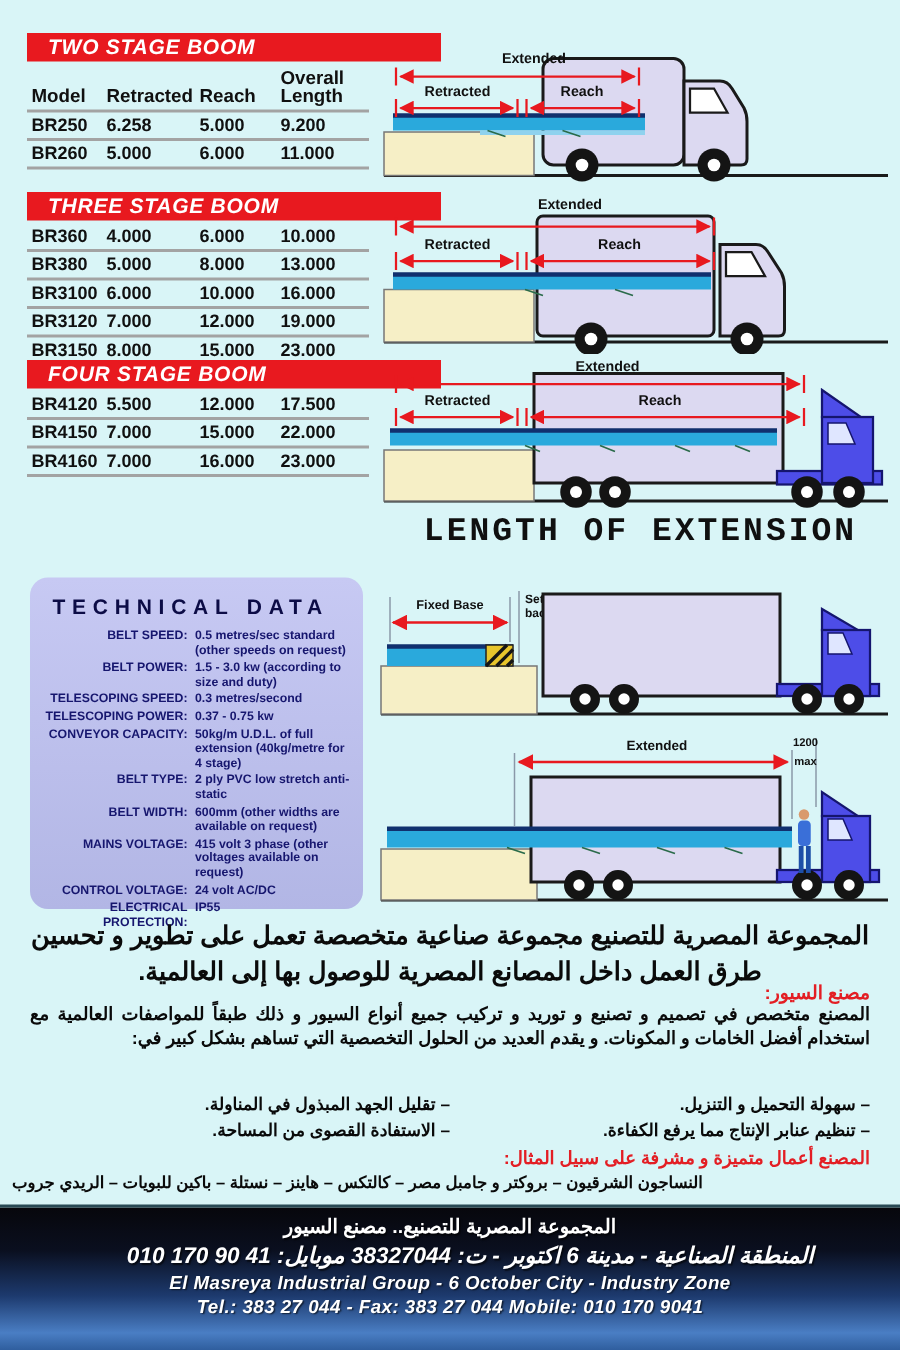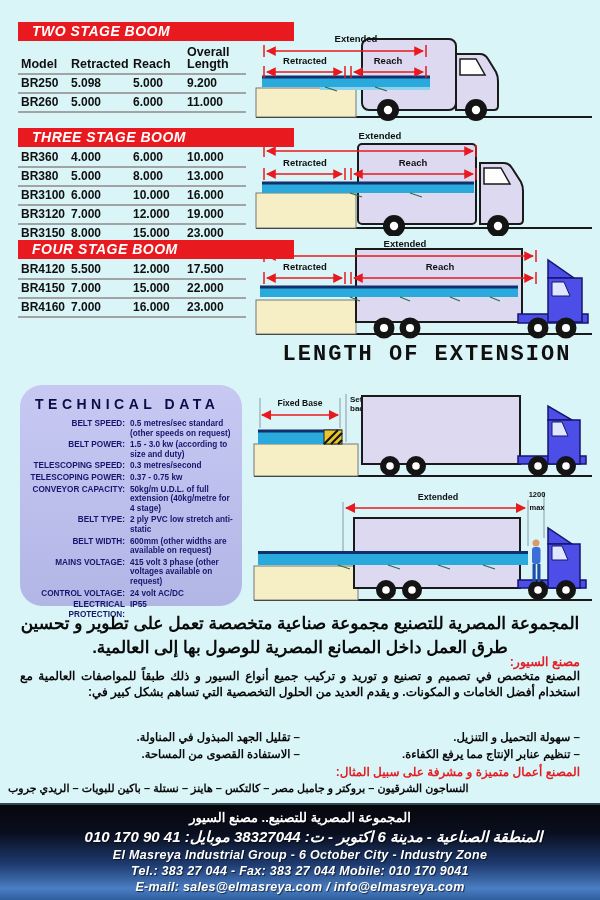--- a/index.html
+++ b/index.html
@@ -20,21 +20,21 @@
   
   .ill{position:absolute;}
   .ill svg{display:block;}
   .ill text{font-family:"Liberation Sans",sans-serif;font-weight:bold;fill:#101010;}
   
   .loe{position:absolute;left:262px;top:342px;width:330px;text-align:center;
        font-family:"Liberation Mono","DejaVu Sans Mono",monospace;font-weight:bold;
        font-size:22px;letter-spacing:2px;color:#101010;white-space:nowrap;}
   
   .techbox{position:absolute;left:20px;top:385px;width:222px;height:221px;
-           border-radius:22px;background:linear-gradient(180deg,#c7c9f3 0%,#b6baе8 50%,#b4b8e6 100%);
+           border-radius:12px;background:linear-gradient(180deg,#c7c9f3 0%,#b6baе8 50%,#b4b8e6 100%);
            background:linear-gradient(180deg,#c7c9f3,#b2b6e5);box-sizing:border-box;
            padding:9px 8px 6px 8px;}
   .tech-title{font-size:14px;font-weight:bold;letter-spacing:4.5px;color:#0c0c46;
               margin:2px 0 7px 7px;}
   .spec-grid{display:grid;grid-template-columns:97px 1fr;column-gap:5px;row-gap:2px;
              font-size:8.2px;line-height:9.6px;color:#16166e;font-weight:bold;}
   .spec-label{text-align:right;}
   .spec-value{text-align:left;}
   .spec-row{display:contents;}
   
@@ -88,21 +88,21 @@
       <tr>
         <th>Model</th>
         <th>Retracted</th>
         <th>Reach</th>
         <th><span>Overall</span><br><span>Length</span></th>
       </tr>
     </thead>
     <tbody>
       <tr>
           <td>BR250</td>
-          <td>5.098</td>
+          <td>6.258</td>
           <td>5.000</td>
           <td>9.200</td>
         </tr>
       <tr>
           <td>BR260</td>
           <td>5.000</td>
           <td>6.000</td>
           <td>11.000</td>
         </tr>
     </tbody>
@@ -405,16 +405,15 @@
     </div>
   </div>
   <div class="ar ar-h ar-h2">المصنع أعمال متميزة و مشرفة على سبيل المثال:</div>
   <div class="ar ar-clients">النساجون الشرقيون – بروكتر و جامبل مصر – كالتكس – هاينز – نستلة – باكين للبويات – الريدي جروب</div>
 
   <div class="footer">
     <div class="f-line f1">المجموعة المصرية للتصنيع.. مصنع السيور</div>
     <div class="f-line f2"><span>المنطقة الصناعية - مدينة 6 اكتوبر - ت: 38327044   موبايل: </span><span class="phone">010 170 90 41</span></div>
     <div class="f-line f-en">El Masreya Industrial Group - 6 October City - Industry Zone</div>
     <div class="f-line f-en">Tel.: 383 27 044 - Fax: 383 27 044 Mobile: 010 170 9041</div>
-    <div class="f-line f-en">E-mail: sales@elmasreya.com / info@elmasreya.com</div>
   </div>
 
 </div>
 
 </body></html>

